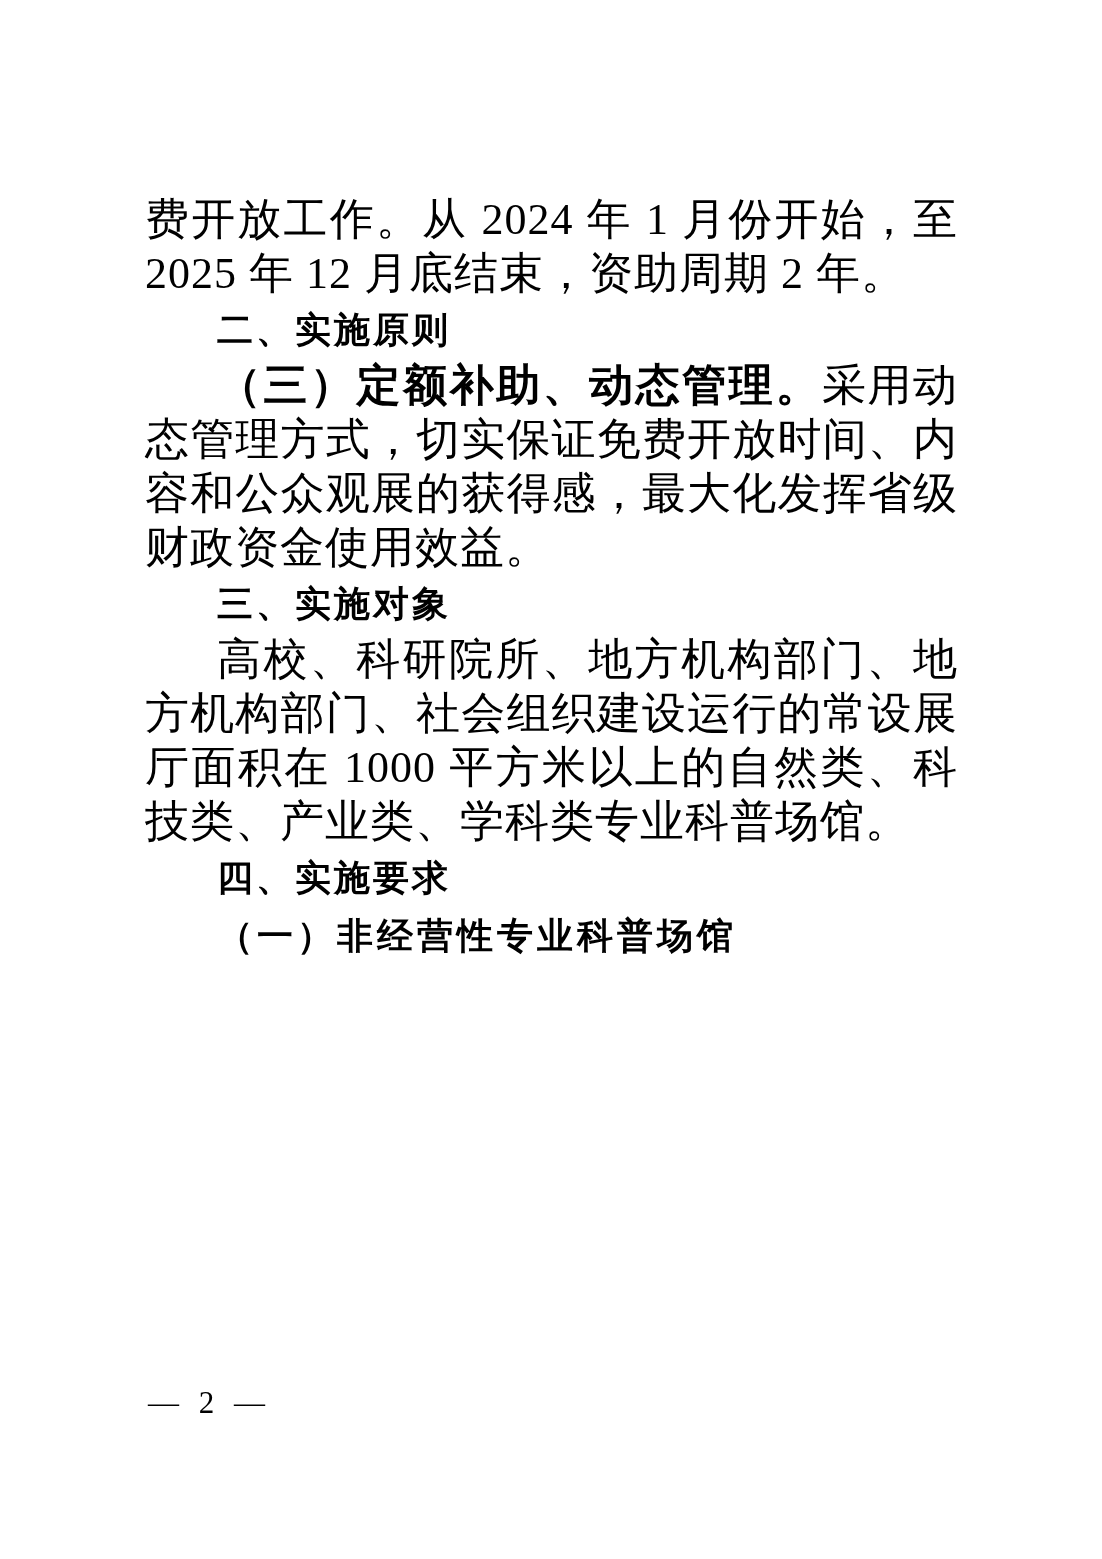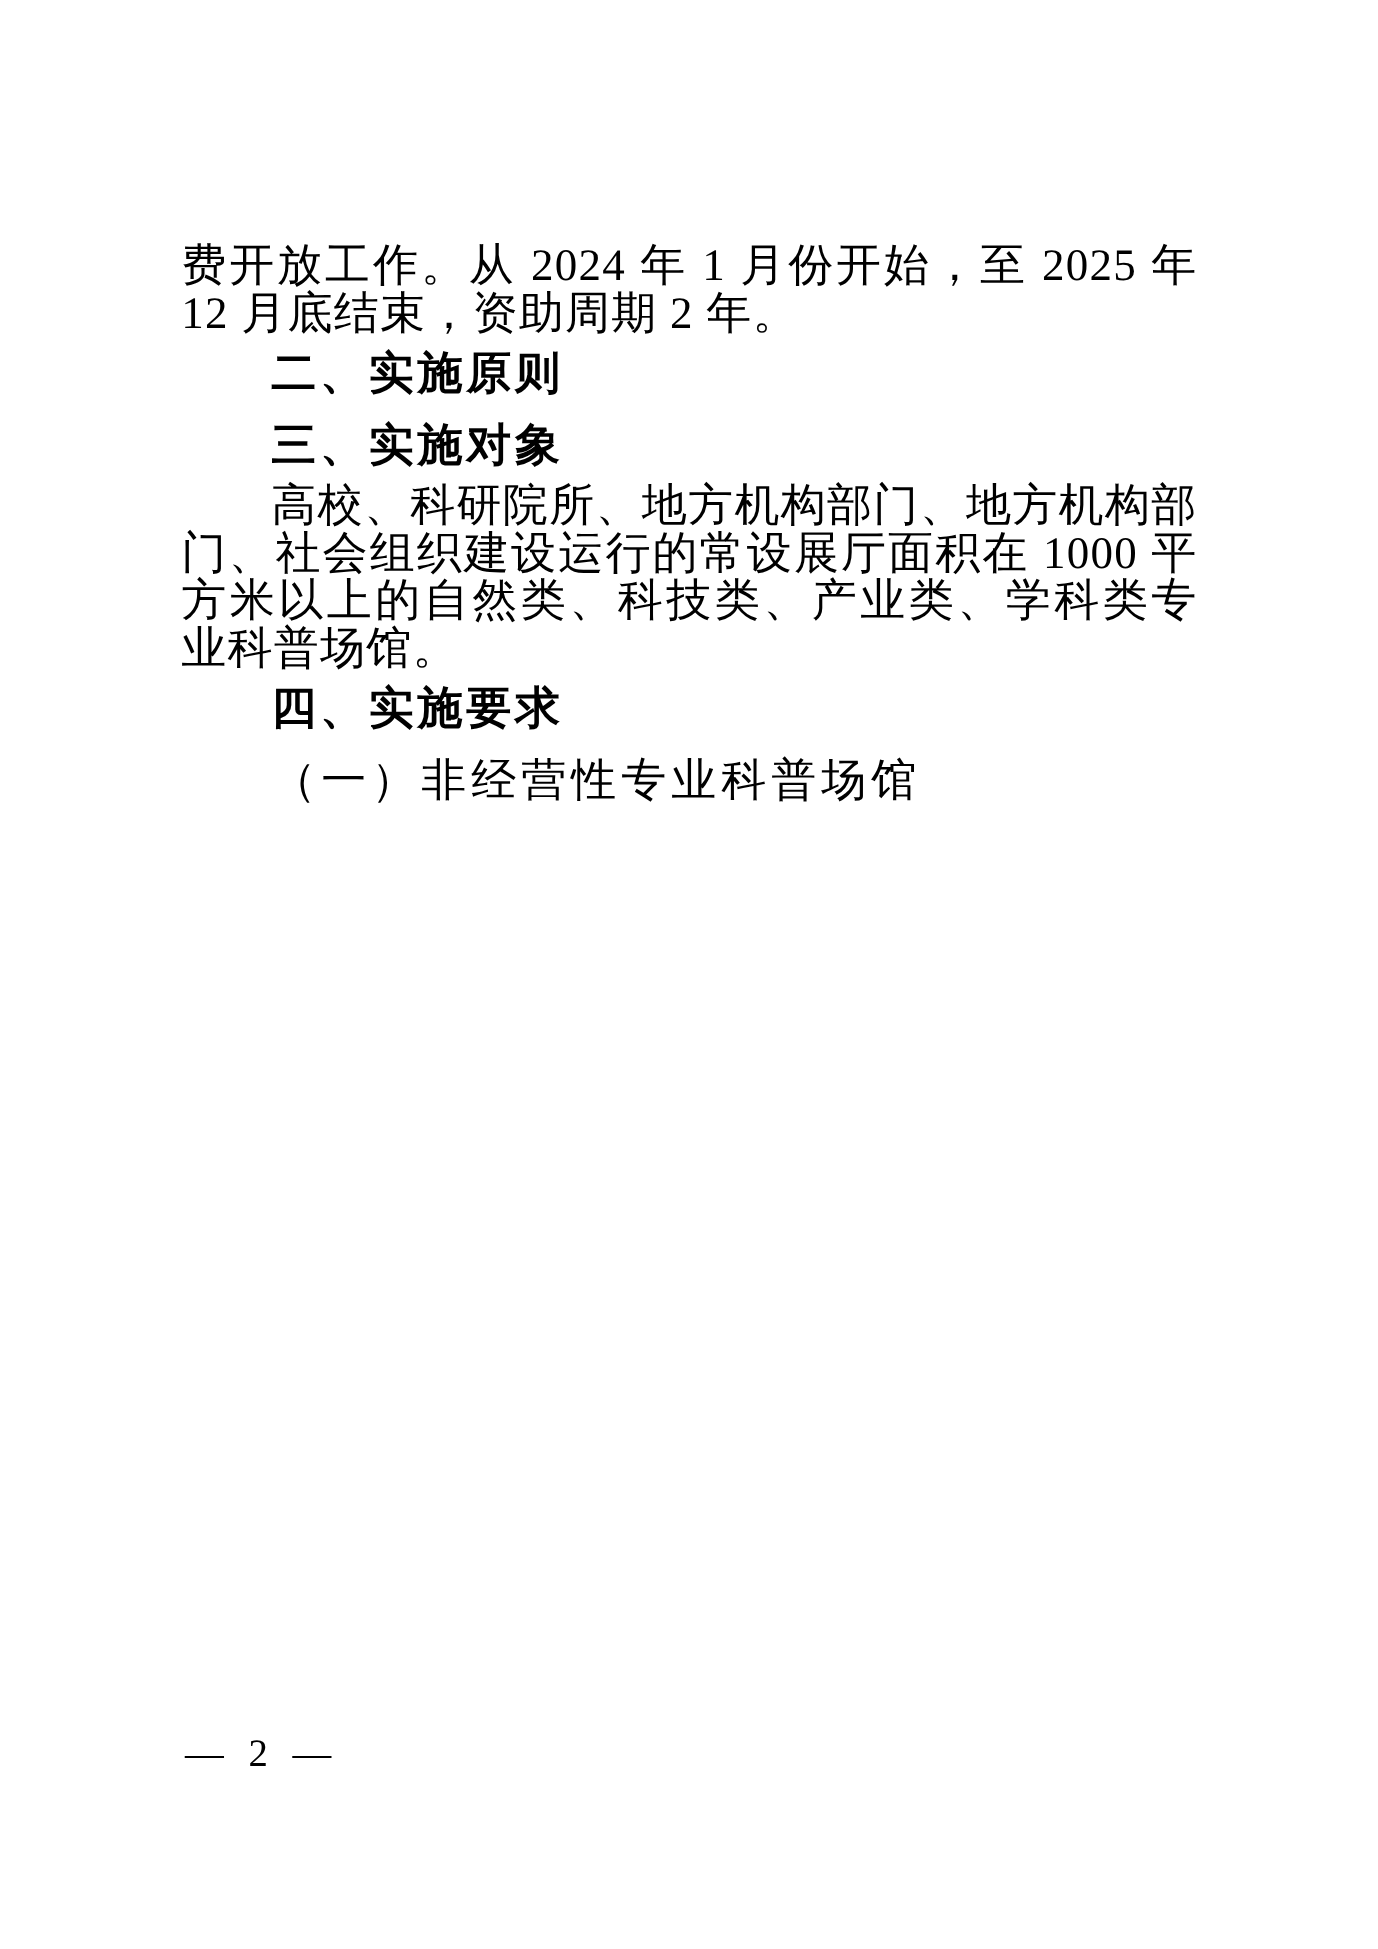--- a/index.html
+++ b/index.html
@@ -13,22 +13,22 @@
     color: #000000;
     font-family: "Liberation Serif", "DejaVu Serif", serif;
   }
   .content {
     position: absolute;
     left: 145px;
     top: 193px;
     width: 813px;
   }
   .body-para {
-    font-size: 36px;
-    line-height: 38px;
+    font-size: 44px;
+    line-height: 54px;
     text-align: justify;
     text-indent: 72px;
     letter-spacing: 1px;
   }
   .body-para.no-indent { text-indent: 0; }
   .lead {
     font-weight: bold;
     letter-spacing: 2px;
   }
   .section-heading {
@@ -36,21 +36,21 @@
     font-weight: bold;
     font-size: 36px;
     line-height: 58px;
     text-indent: 72px;
     letter-spacing: 3px;
   }
   .sub-heading {
     font-size: 36px;
     line-height: 58px;
     text-indent: 72px;
-    font-weight: 400;
+    font-weight: 700;
     letter-spacing: 4px;
   }
   .page-footer {
     position: absolute;
     left: 148px;
     top: 1383px;
     font-size: 31px;
     line-height: 40px;
     letter-spacing: 6px;
     font-family: "Liberation Serif", "DejaVu Serif", serif;
@@ -61,20 +61,21 @@
 
 <div class="page">
   <div class="content">
 
     <p class="body-para no-indent">费开放工作。从 2024 年 1 月份开始，至 2025 年 12 月底结束，资助周期 2 年。</p>
 
     <h2 class="section-heading">二、实施原则</h2>
 
 
 
+    <p class="body-para"><span class="lead">（三）定额补助、动态管理。</span><span>采用动态管理方式，切实保证免费开放时间、内容和公众观展的获得感，最大化发挥省级财政资金使用效益。</span></p>
 
     <h2 class="section-heading">三、实施对象</h2>
 
     <p class="body-para">高校、科研院所、地方机构部门、地方机构部门、社会组织建设运行的常设展厅面积在 1000 平方米以上的自然类、科技类、产业类、学科类专业科普场馆。</p>
 
     <h2 class="section-heading">四、实施要求</h2>
 
     <p class="sub-heading">（一）非经营性专业科普场馆</p>
 
 

